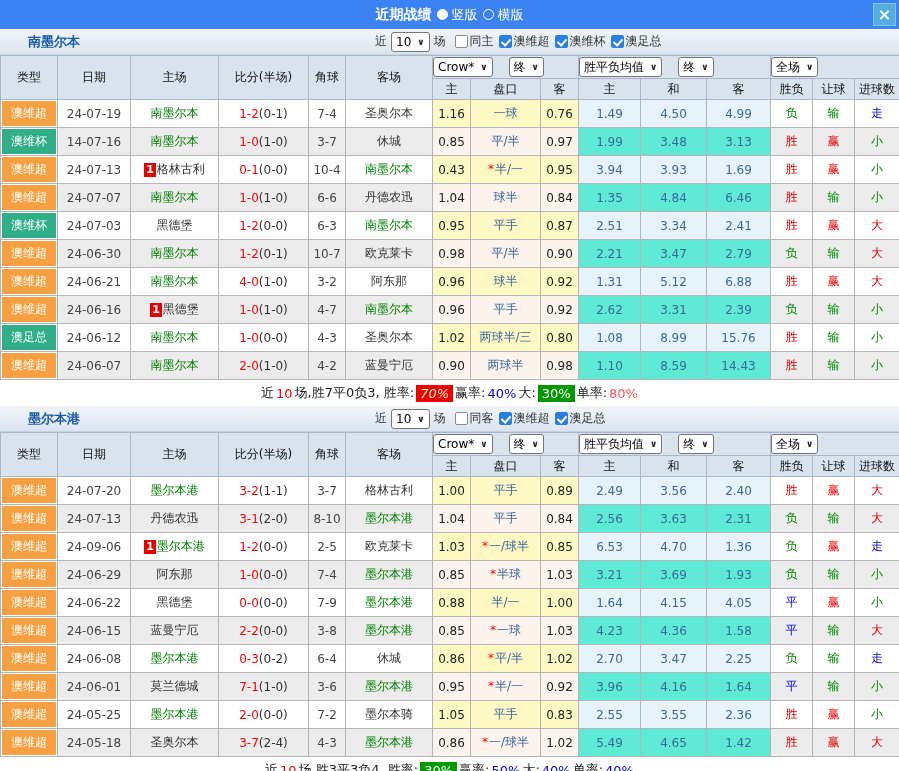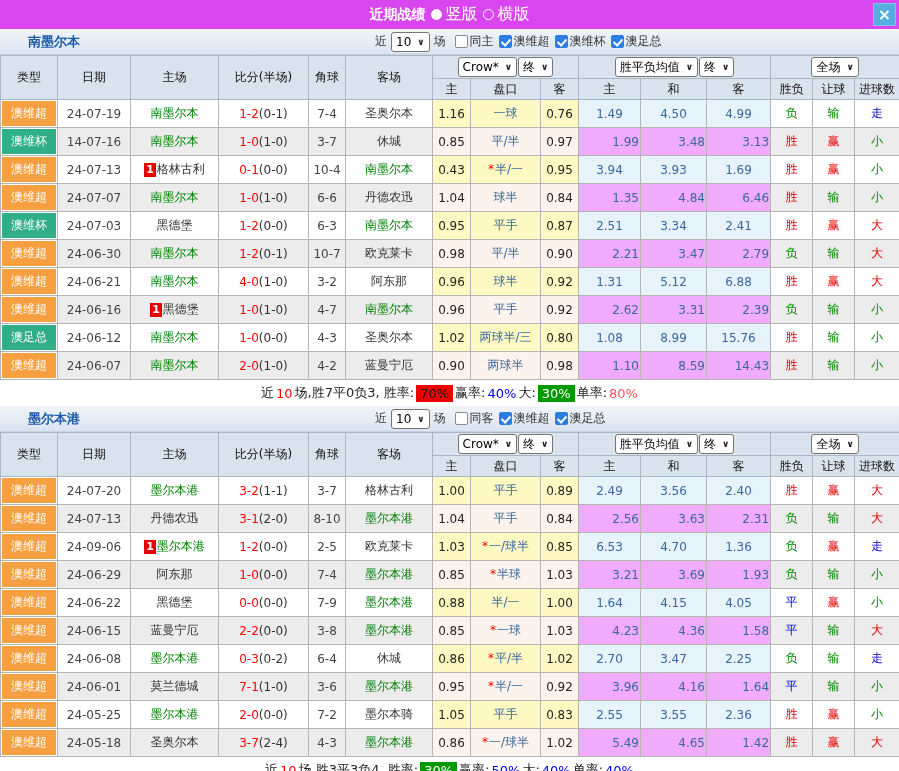--- a/index.html
+++ b/index.html
@@ -3,26 +3,26 @@
 <meta charset="utf-8">
 <style>
   * { box-sizing: border-box; }
   body {
     margin: 0; width: 899px; background: #fff; color: #333;
     font-family: "DejaVu Sans", "Liberation Sans", sans-serif;
     font-size: 12px;
   }
   
   .titlebar {
-    height: 29px; background: #d946ef; position: relative;
+    height: 29px; background: #3b82f6; position: relative;
     display: flex; align-items: center; justify-content: center; color: #fff;
   }
   .title-wrap { display: flex; align-items: center; gap: 5px; }
   .dlg-title { font-weight: bold; font-size: 14px; }
-  .radio-opt { display: inline-flex; align-items: center; gap: 4px; cursor: pointer; font-size: 16px; }
+  .radio-opt { display: inline-flex; align-items: center; gap: 4px; cursor: pointer; font-size: 13px; }
   .radio { width: 11px; height: 11px; border: 1px solid #fff; border-radius: 50%; display: inline-block; }
   .radio.on { background: #fff; }
   .closebtn {
     position: absolute; right: 3px; top: 3px; width: 23px; height: 23px;
     background: #55ade2; border: 1px solid #83c6ec; color: #fff;
     font-weight: bold; font-size: 16px; line-height: 21px; text-align: center; cursor: pointer;
   }
   
   .section-bar {
     height: 26px; background: linear-gradient(#f1f5fa, #dae4f0);
@@ -49,31 +49,31 @@
   }
   .caret { font-size: 9px; font-weight: bold; color: #222; }
   
   table { border-collapse: collapse; table-layout: fixed; width: 899px; }
   th {
     background: #d9e3ee; border: 1px solid #a9b7c7; font-weight: normal;
     padding: 0; height: 21px; font-size: 12px; color: #111;
   }
   tr.h1 th { height: 23px; }
   th.grp { background: #d9e3ee; }
-  .grp-inner { display: flex; align-items: center; justify-content: center; gap: 1px; }
+  .grp-inner { display: flex; align-items: center; gap: 16px; }
   td {
     border: 1px solid #b5b5b5; text-align: center; height: 28px;
     padding: 0 1px; overflow: hidden; white-space: nowrap; background: #fff;
   }
   td.peach { background: #fef9c3; }
   td.blue  { background: #e7f3fb; }
   td.type  { background: #fff; padding: 1px; }
   tr.alt td { background: #ececec; }
   tr.alt td.peach { background: #fcf4ec; }
-  tr.alt td.blue  { background: #f0abfc; text-align: right; }
+  tr.alt td.blue  { background: #5eead4; }
   tr.alt td.type  { background: #fff; }
   .type-inner {
     height: 100%; display: flex; align-items: center; justify-content: center;
     color: #fff; font-size: 12px;
   }
   td.date { color: #444; }
   td.num  { color: #222; }
   td.hand { color: #39689e; }
   td.blue { color: #39689e; }
   .focus { color: #008000; }
@@ -401,21 +401,21 @@
           <td class="outc" style="color: rgb(230, 0, 0);">胜</td>
           <td class="outc" style="color: rgb(0, 136, 0);">输</td>
           <td class="outc" style="color: rgb(0, 136, 0);">小</td>
         </tr>
       </tbody>
   </table>
   <div class="summary">
       <span style="color: rgb(34, 34, 34);">近</span>
       <span style="color: rgb(255, 0, 0);">10</span>
       <span style="color: rgb(34, 34, 34);">场,胜7平0负3, 胜率:</span>
-      <span class="hl" style="color: #0f172a; background: rgb(238, 0, 0);">70%</span>
+      <span class="hl" style="color: #fef9c3; background: rgb(238, 0, 0); font-style: italic;">70%</span>
       <span style="color: rgb(34, 34, 34);">赢率:</span>
       <span style="color: rgb(0, 0, 238);">40%</span>
       <span style="color: rgb(34, 34, 34);">大:</span>
       <span class="hl" style="color: rgb(255, 255, 255); background: rgb(0, 153, 0);">30%</span>
       <span style="color: rgb(34, 34, 34);">单率:</span>
       <span style="color: rgb(255, 85, 85);">80%</span>
     </div>
 </div>
 
 <div>

